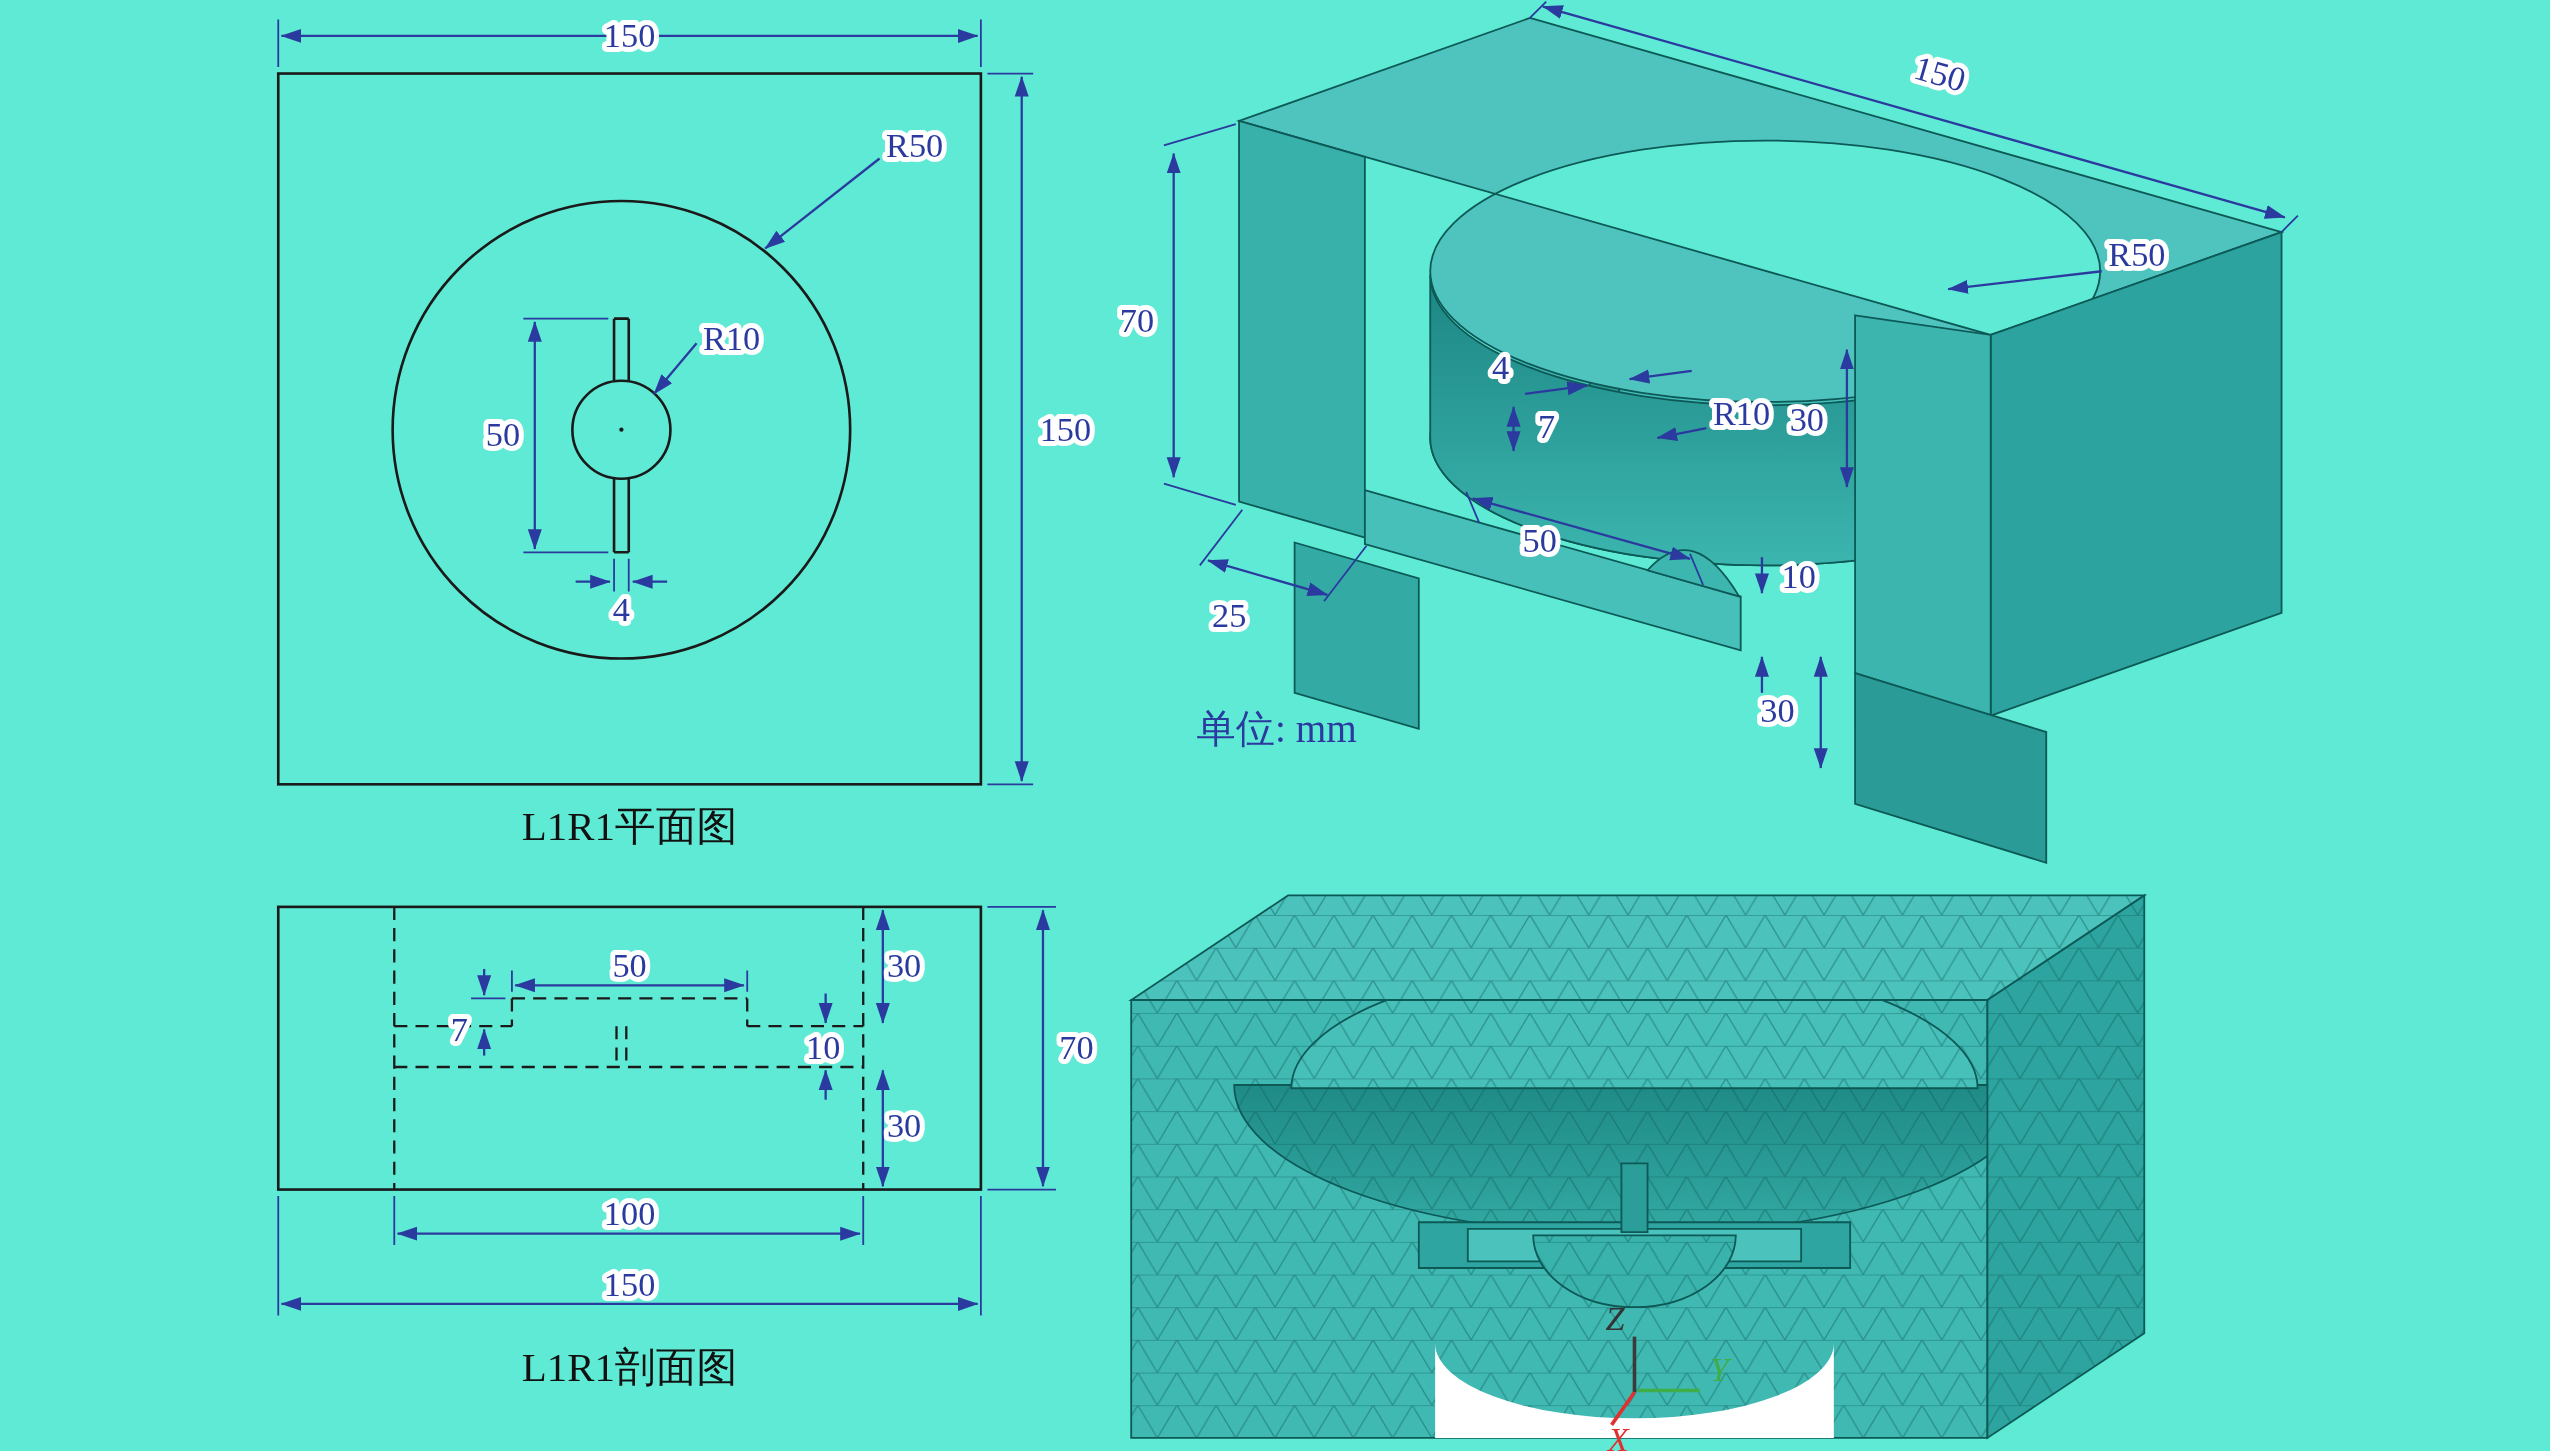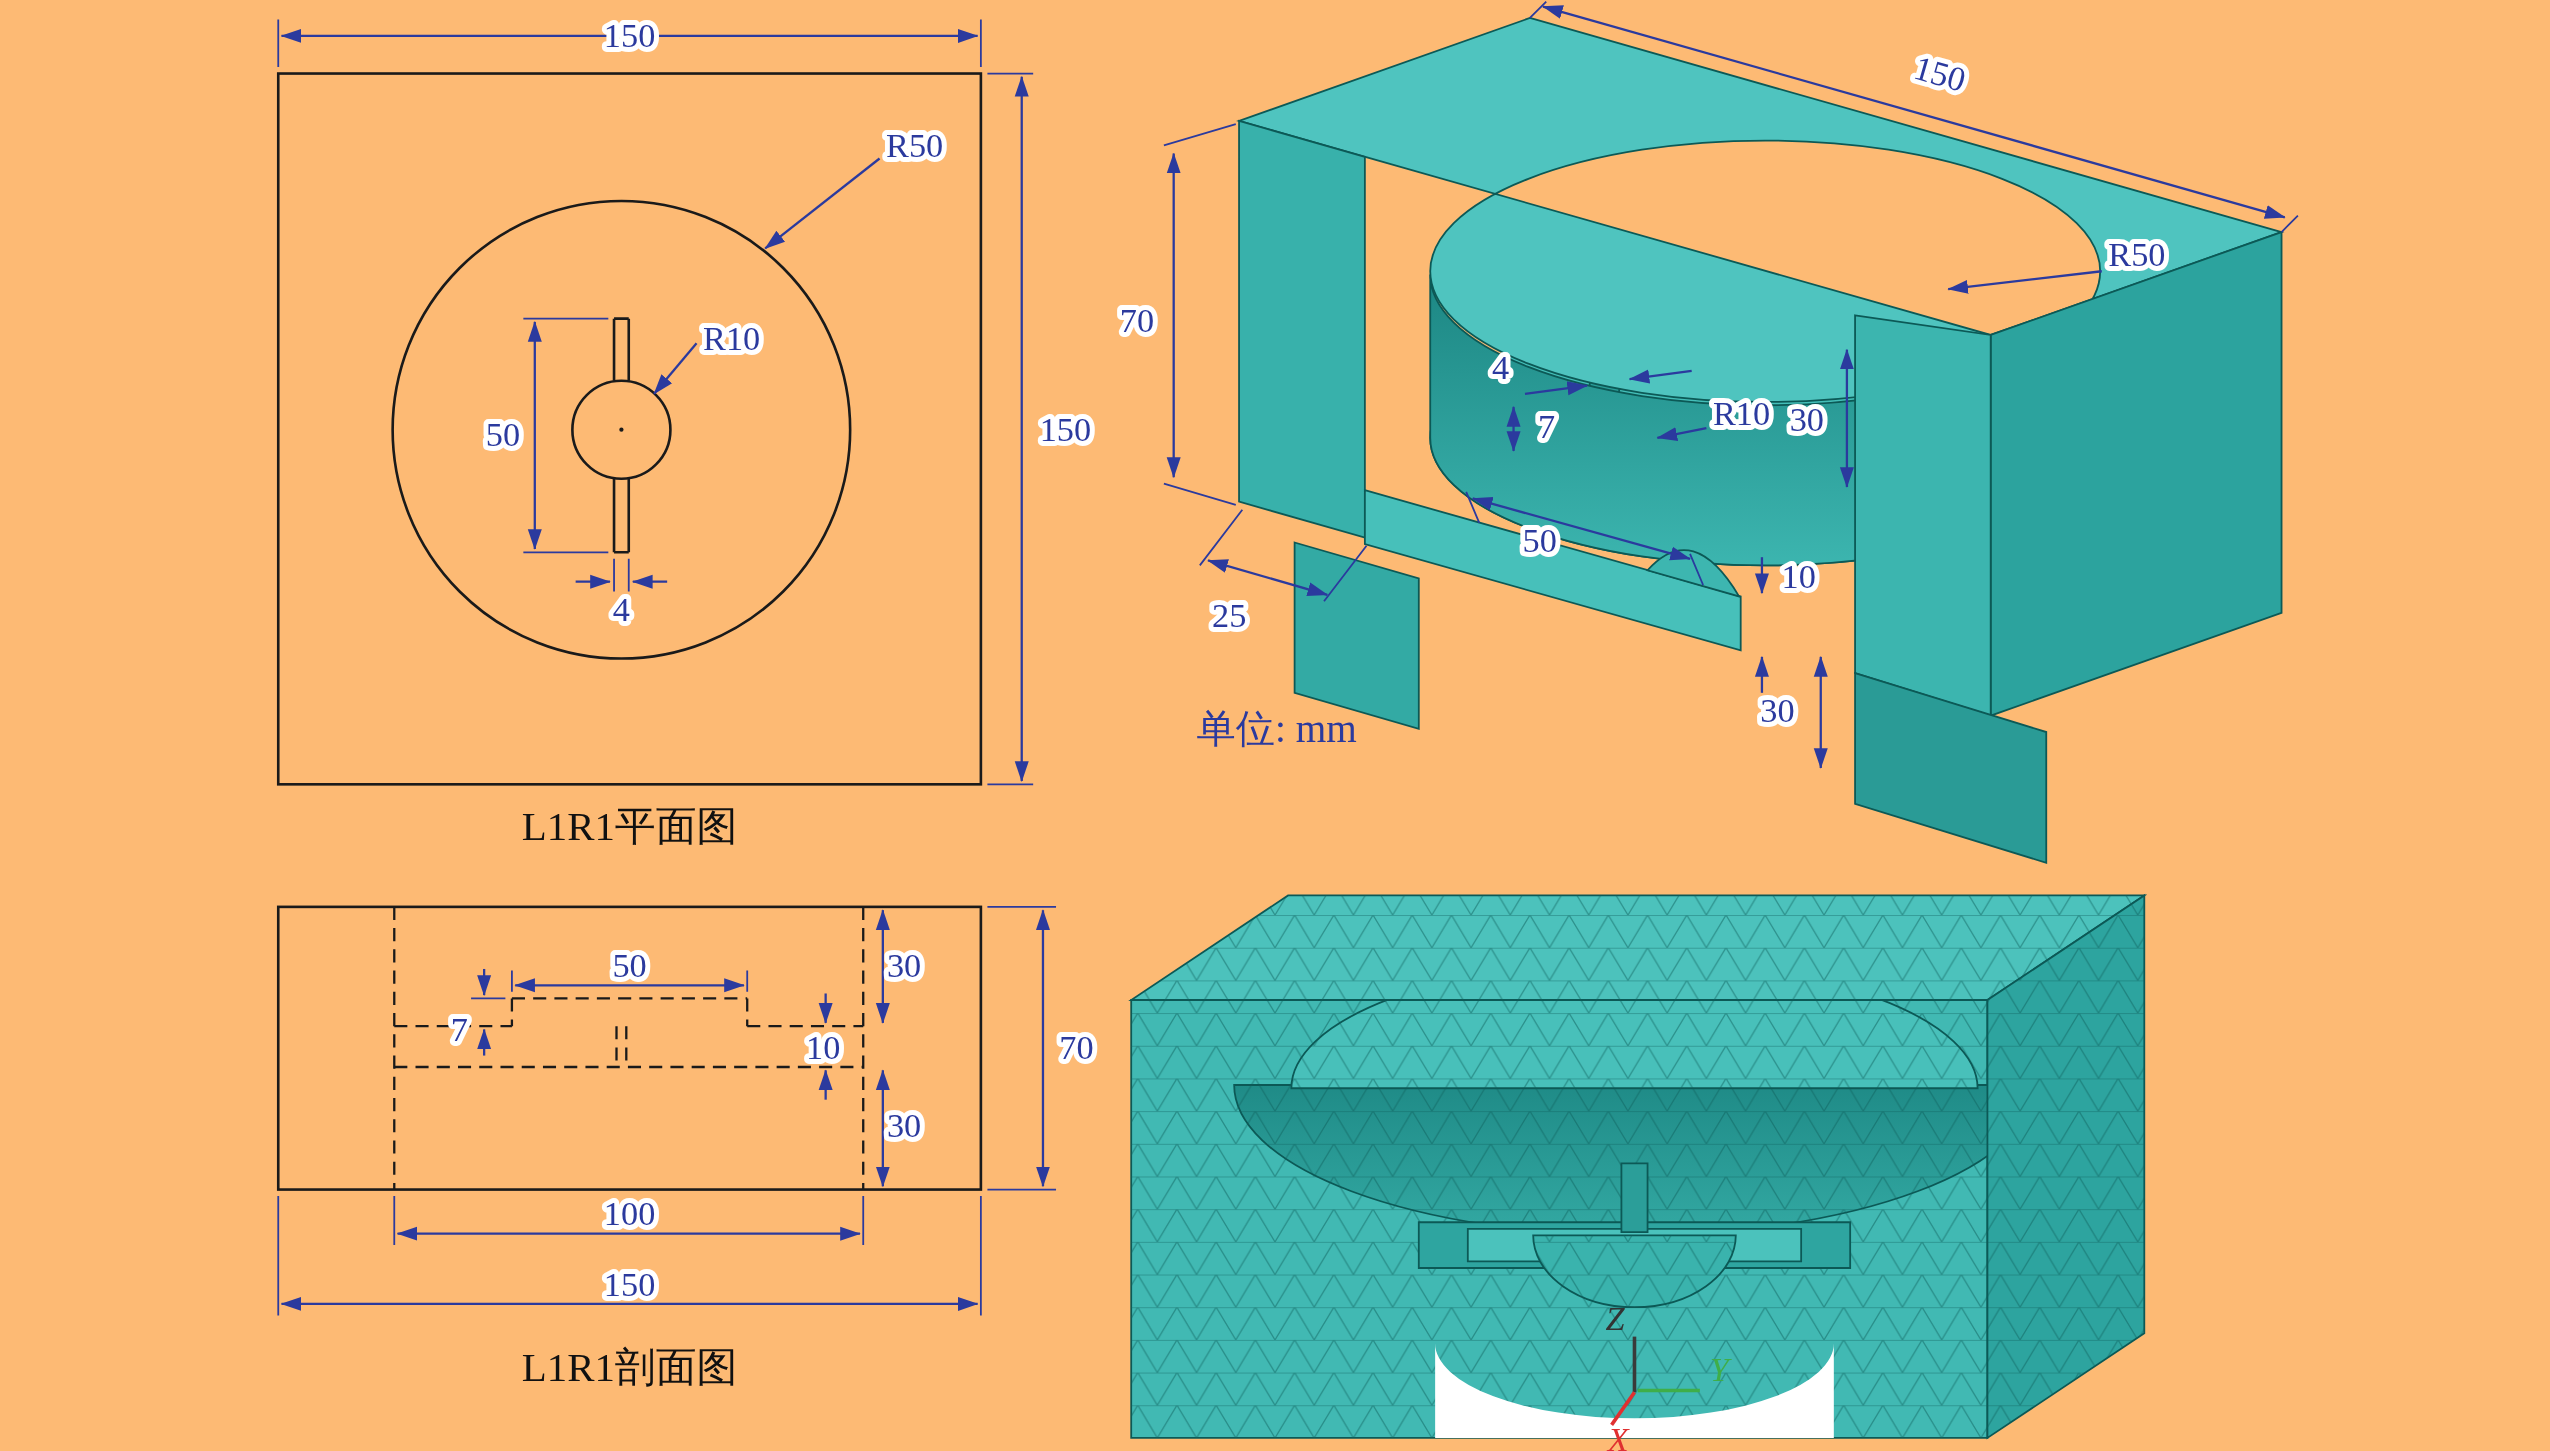--- a/index.html
+++ b/index.html
@@ -1,16 +1,16 @@
 <!DOCTYPE html>
 <html style="font-size:12.2px"><head>
 <meta charset="utf-8">
 <style>
   html,body { margin:0; padding:0; background:#ffffff; }
-  .page { width:2550px; height:1451px; background:#fdba74; position:relative; overflow:hidden; }
+  .page { width:2550px; height:1451px; background:#5eead4; position:relative; overflow:hidden; }
   svg { display:block; }
   .blk  { stroke:#1a1a1a; stroke-width:1.6; fill:none; }
   .dsh  { stroke:#1a1a1a; stroke-width:1.4; fill:none; stroke-dasharray:8 5; }
   .dim-l{ stroke:#2b3a9e; stroke-width:1.4; fill:none; }
   .ext-l{ stroke:#2b3a9e; stroke-width:1.1; fill:none; }
   .dim-t{ fill:#2b3a9e; font:21px "Liberation Serif","DejaVu Serif",serif;
           paint-order:stroke fill; stroke:#ffffff; stroke-width:6px; stroke-linejoin:round; }
   .cap-t{ fill:#111111; font:25px "Liberation Serif","DejaVu Serif",serif; }
   .unit-t{ fill:#2b3a9e; font:24px "Liberation Serif","DejaVu Serif",serif; }
   .axis-t{ font:italic 21px "Liberation Serif","DejaVu Serif",serif; }

